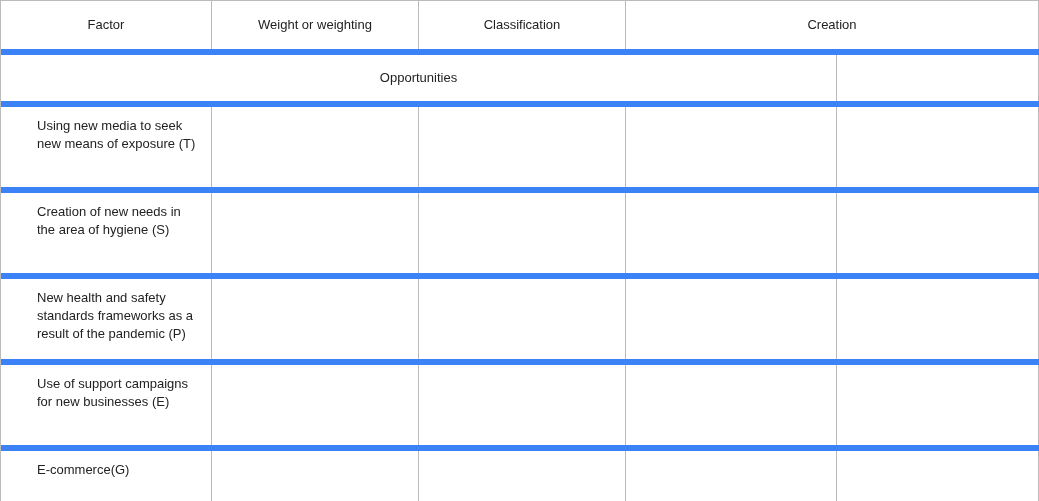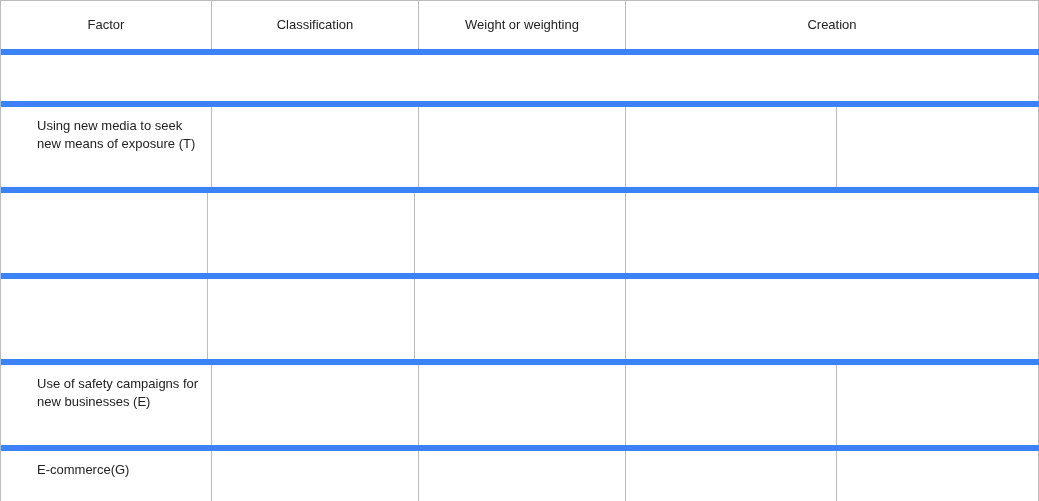--- a/index.html
+++ b/index.html
@@ -69,62 +69,71 @@
   </style>
 </head>
 <body>
 
 <div class="table-wrapper">
 
   <div class="table-row header-row">
     <div class="table-cell col-factor">
       <span class="cell-text">Factor</span>
     </div>
+    <div class="table-cell col-weight">
+      <span class="cell-text">Weight or weighting</span>
+    </div>
     <div class="table-cell col-class">
       <span class="cell-text">Classification</span>
-    </div>
-    <div class="table-cell col-weight">
-      <span class="cell-text">Weight or weighting</span>
     </div>
     <div class="table-cell col-strategy">
       <span class="cell-text">Creation</span>
     </div>
   </div>
 
   <div class="table-row opportunities-row">
+    <div class="table-cell span-cols">
+      <span class="cell-text">Opportunities</span>
+    </div>
     <div class="table-cell col-strategy"></div>
   </div>
 
   <div class="table-row data-row">
     <div class="table-cell col-factor">
       <span class="cell-text">Using new media to seek new means of exposure (T)</span>
     </div>
     <div class="table-cell col-weight"></div>
     <div class="table-cell col-class"></div>
     <div class="table-cell col-weighted"></div>
     <div class="table-cell col-strategy"></div>
   </div>
 
   <div class="table-row data-row">
-    <div class="table-cell col-weight"></div>
-    <div class="table-cell col-class"></div>
-    <div class="table-cell col-weighted"></div>
-    <div class="table-cell col-strategy"></div>
-  </div>
-
-  <div class="table-row data-row">
+    <div class="table-cell col-factor">
+      <span class="cell-text">Creation of new needs in the area of hygiene (S)</span>
+    </div>
     <div class="table-cell col-weight"></div>
     <div class="table-cell col-class"></div>
     <div class="table-cell col-weighted"></div>
     <div class="table-cell col-strategy"></div>
   </div>
 
   <div class="table-row data-row">
     <div class="table-cell col-factor">
-      <span class="cell-text">Use of safety campaigns for new businesses (E)</span>
+      <span class="cell-text">New health and safety standards frameworks as a result of the pandemic (P)</span>
+    </div>
+    <div class="table-cell col-weight"></div>
+    <div class="table-cell col-class"></div>
+    <div class="table-cell col-weighted"></div>
+    <div class="table-cell col-strategy"></div>
+  </div>
+
+  <div class="table-row data-row">
+    <div class="table-cell col-factor">
+      <span class="cell-text">Use of support campaigns for new businesses (E)</span>
     </div>
     <div class="table-cell col-weight"></div>
     <div class="table-cell col-class"></div>
     <div class="table-cell col-weighted"></div>
     <div class="table-cell col-strategy"></div>
   </div>
 
   <div class="table-row data-row short">
     <div class="table-cell col-factor">
       <span class="cell-text">E-commerce(G)</span>

